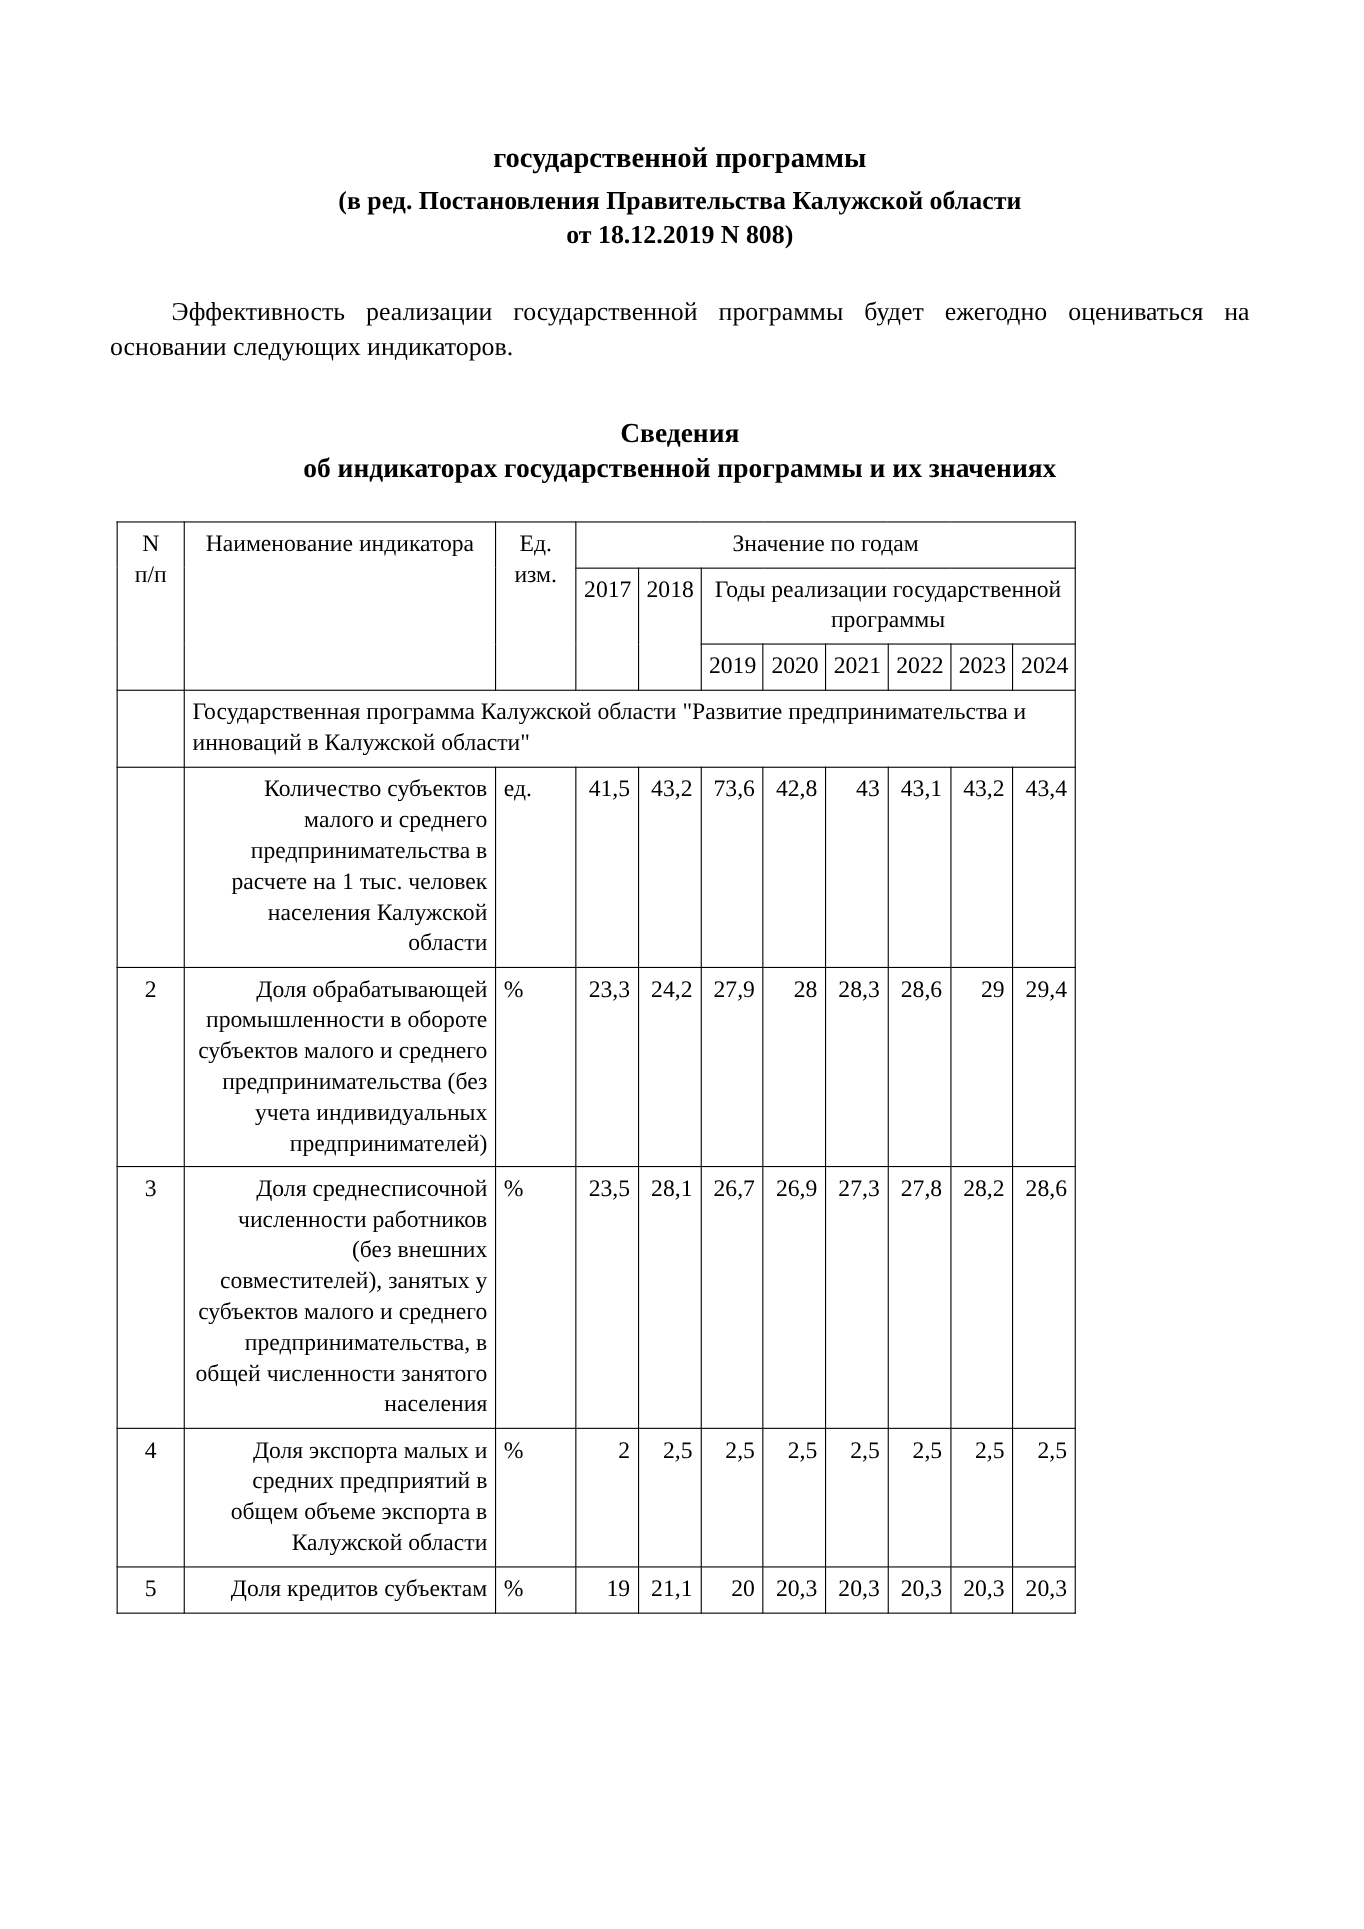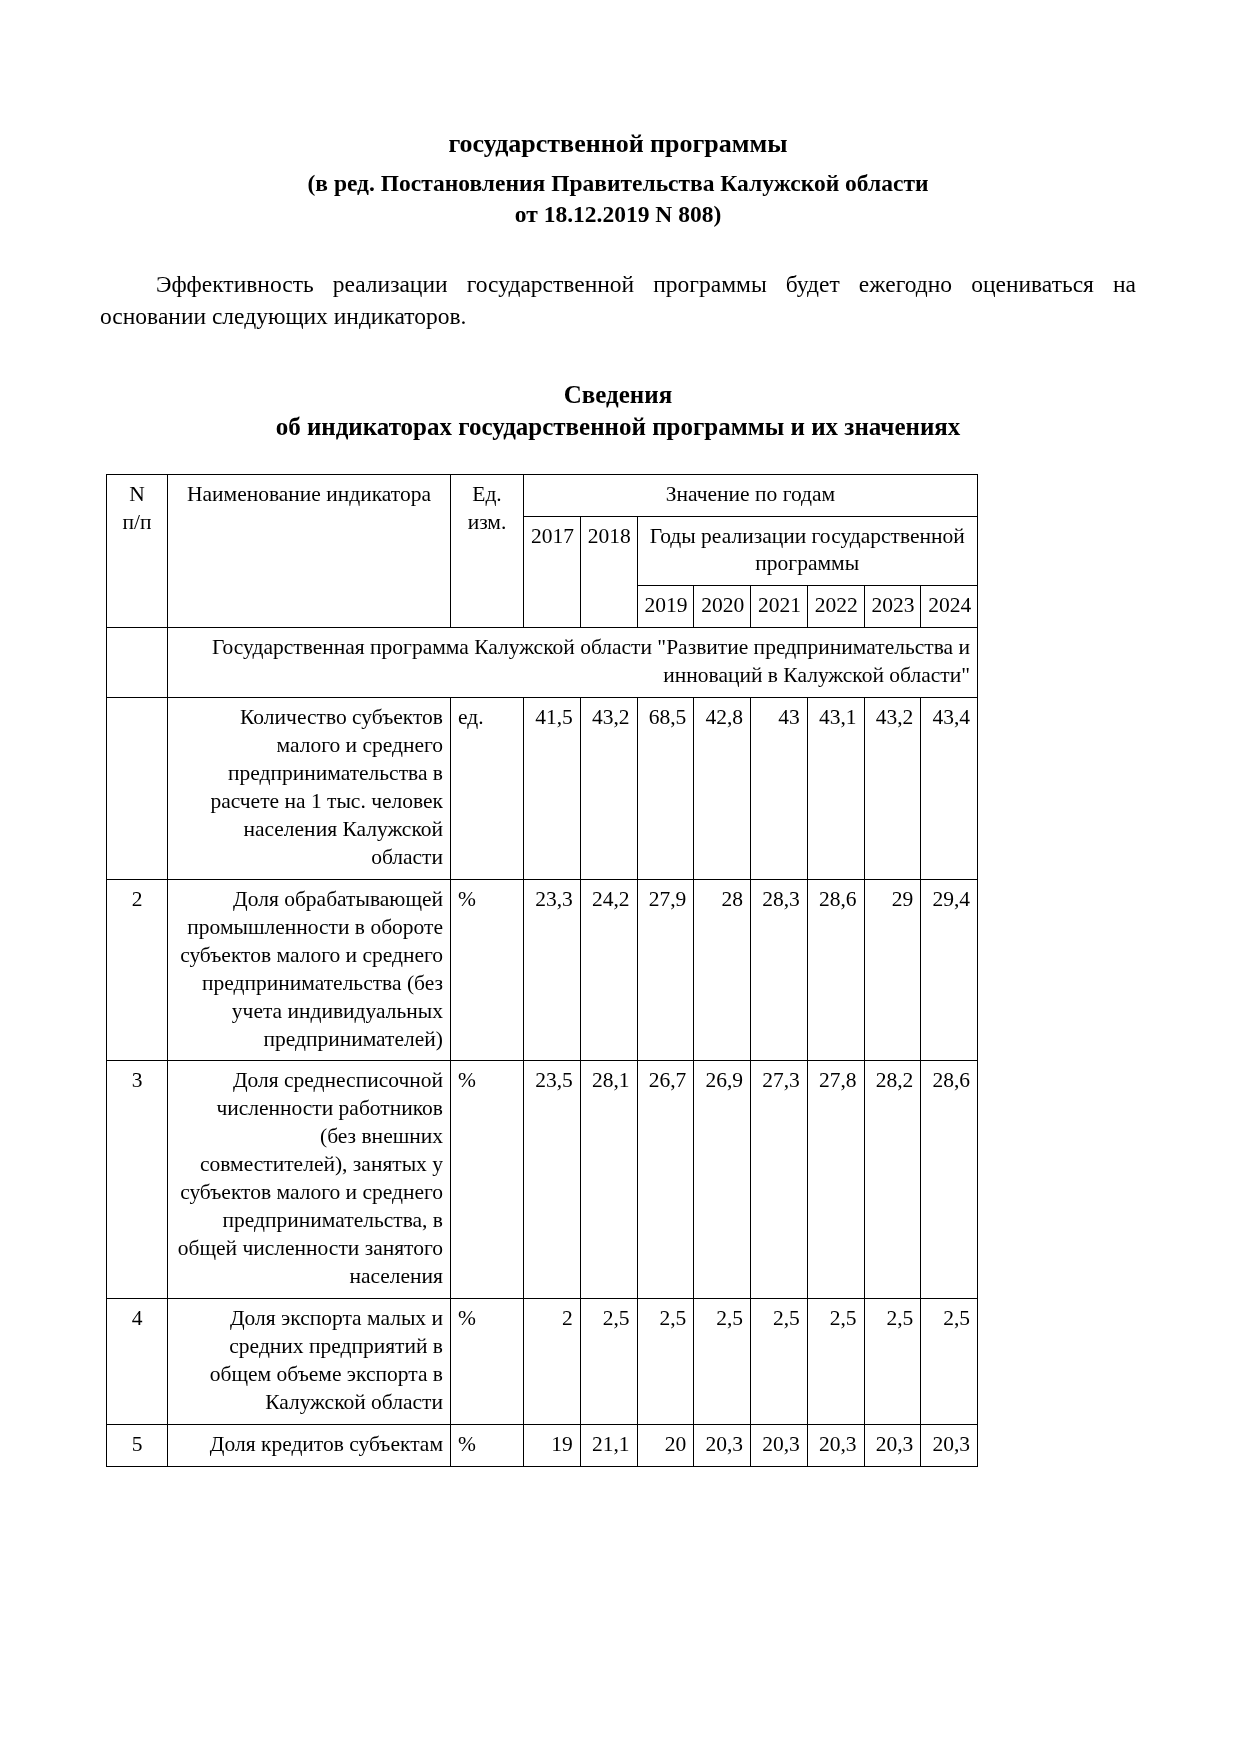--- a/index.html
+++ b/index.html
@@ -92,21 +92,21 @@
 
   th.h-n        { width: 46px; }
   th.h-name     { width: 268px; }
   th.h-unit     { width: 58px; }
   th.h-y2017    { width: 56px; }
   th.h-y2018    { width: 56px; }
   th.h-y        { width: 64px; }
 
   .vmid { vertical-align: middle; margin-left: 20px; }
   .group-row td {
-    text-align: right;
+    text-align: left;
     padding: 10px 14px 12px 14px;
     line-height: 1.32;
   }
   .blank-cell { border: 1.5px solid #000000; }
 </style>
 </head>
 <body>
 
 <div class="page">
 
@@ -158,21 +158,21 @@
         <td class="blank-cell"></td>
         <td colspan="10">Государственная программа Калужской области "Развитие предпринимательства и инноваций в Калужской области"</td>
       </tr>
 
       <tr>
         <td class="rownum"></td>
         <td class="name">Количество субъектов малого и среднего предпринимательства в расчете на 1 тыс. человек населения Калужской области</td>
         <td class="unit">ед.</td>
         <td class="num">41,5</td>
         <td class="num">43,2</td>
-        <td class="num">68,5</td>
+        <td class="num">73,6</td>
         <td class="num">42,8</td>
         <td class="num">43</td>
         <td class="num">43,1</td>
         <td class="num">43,2</td>
         <td class="num">43,4</td>
       </tr>
 
       <tr>
         <td class="rownum">2</td>
         <td class="name">Доля обрабатывающей промышленности в обороте субъектов малого и среднего предпринимательства (без учета индивидуальных предпринимателей)</td>

